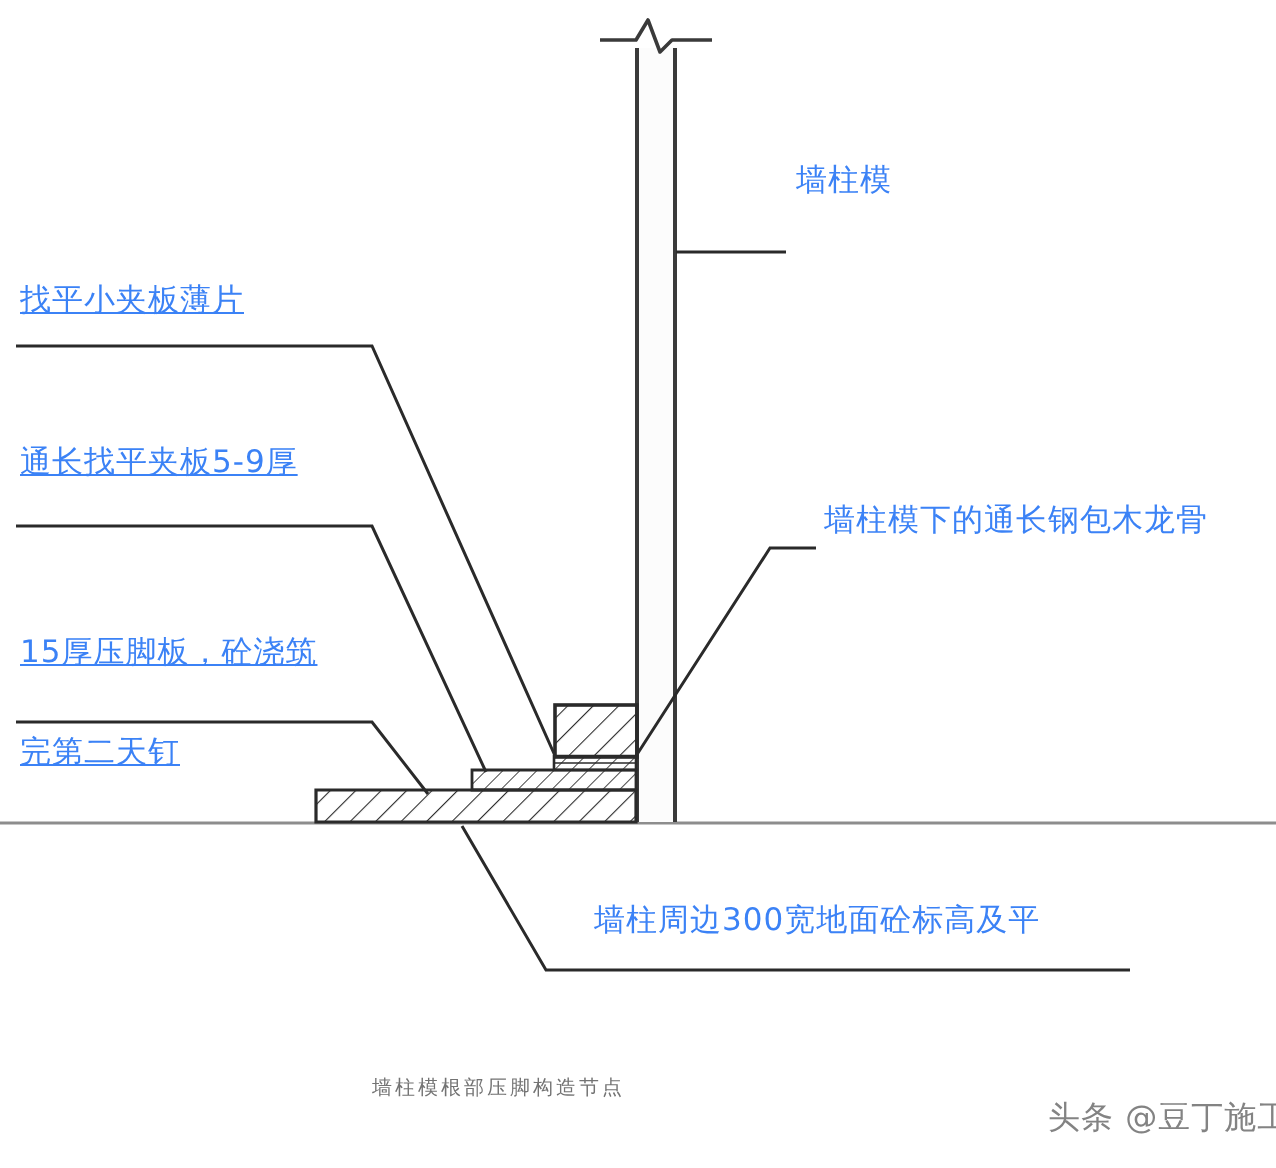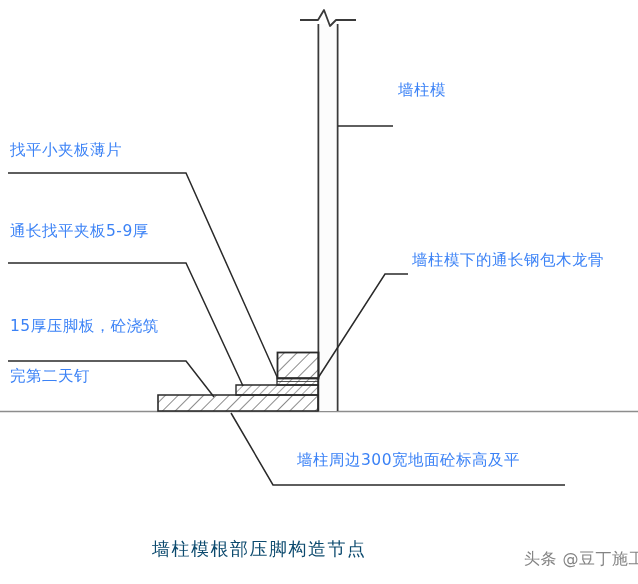--- a/index.html
+++ b/index.html
@@ -29,27 +29,28 @@
     display: block;
   }
   .anno {
     position: absolute;
     white-space: nowrap;
     font-size: 15.5px;
     letter-spacing: 0.5px;
     color: #3b82f6;
     font-family: "DejaVu Sans", "Liberation Sans", sans-serif;
   }
-  .anno-left { text-align: center; }
+  .anno-left { text-align: center; text-decoration: underline; }
   .anno-title {
     position: absolute;
-    font-size: 18px;
+    font-size: 10px;
     letter-spacing: 1.5px;
-    color: #0c4a6e;
+    color: #737373;
     white-space: nowrap;
+    margin-left: 34px;
   }
   .watermark {
     position: absolute;
     font-size: 16px;
     color: #6e6e6e;
     letter-spacing: 0.5px;
     white-space: nowrap;
     opacity: 0.85;
   }
   .label-l1 { left: 10px;  top: 140px; }

